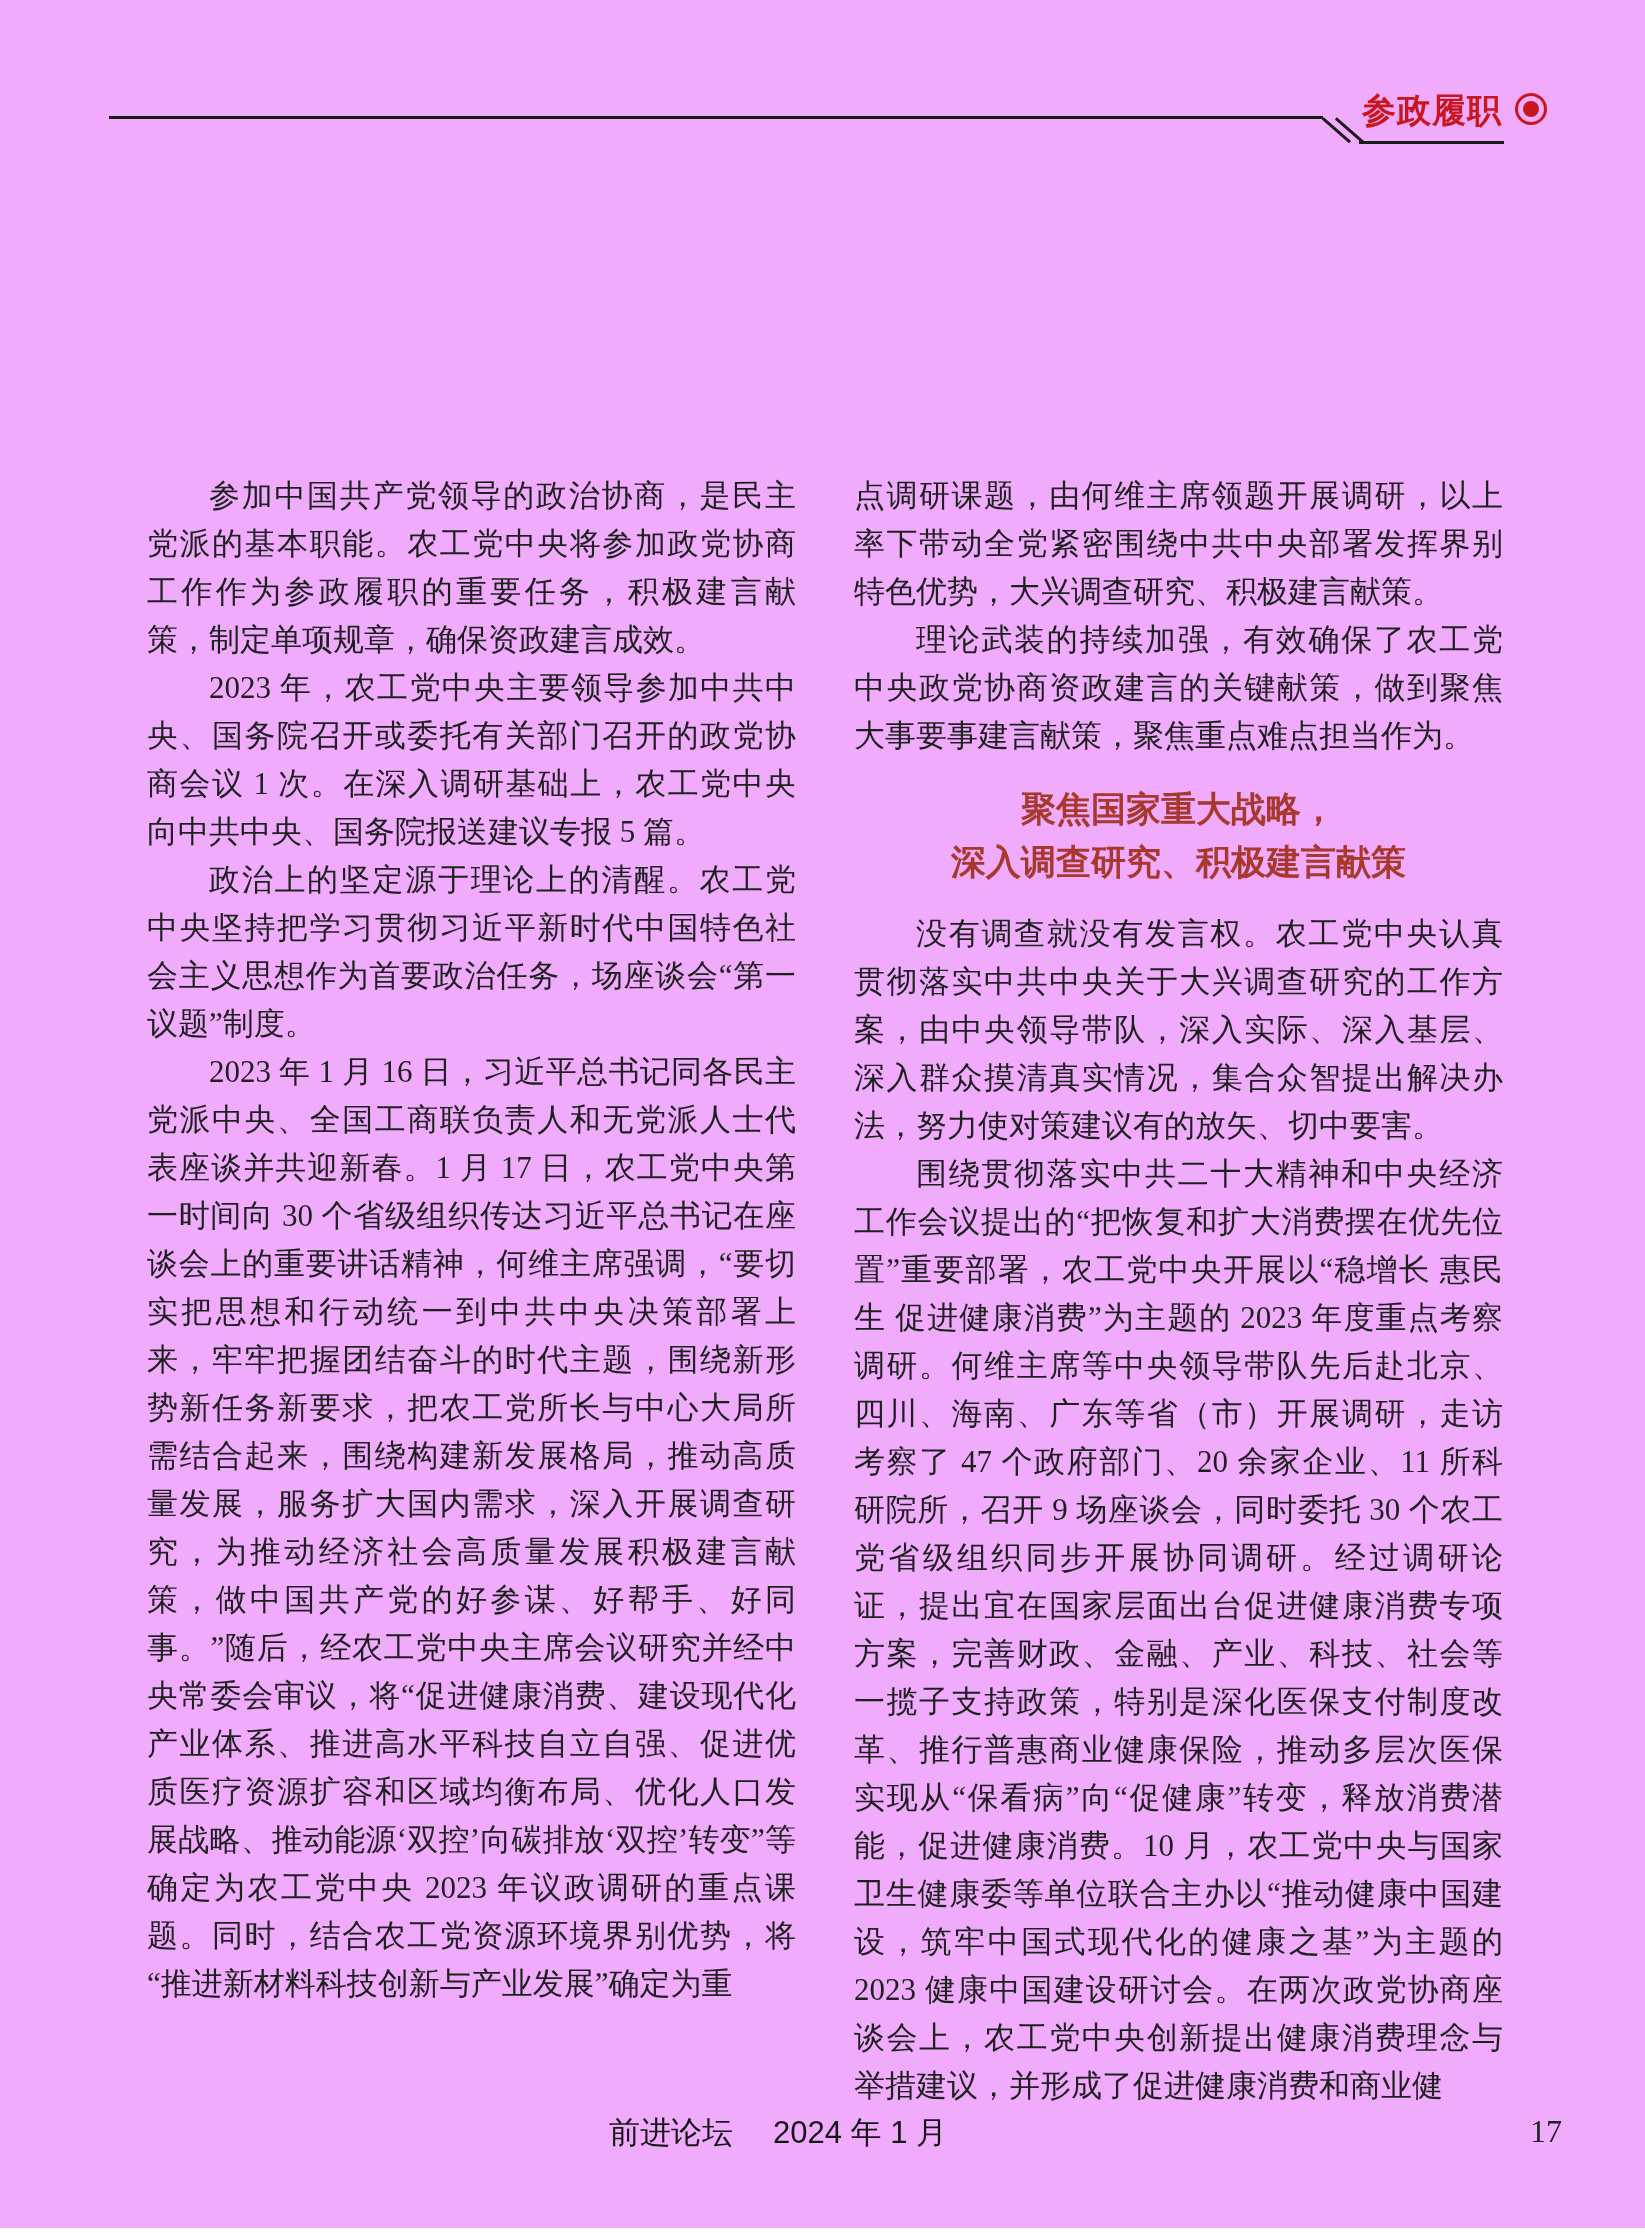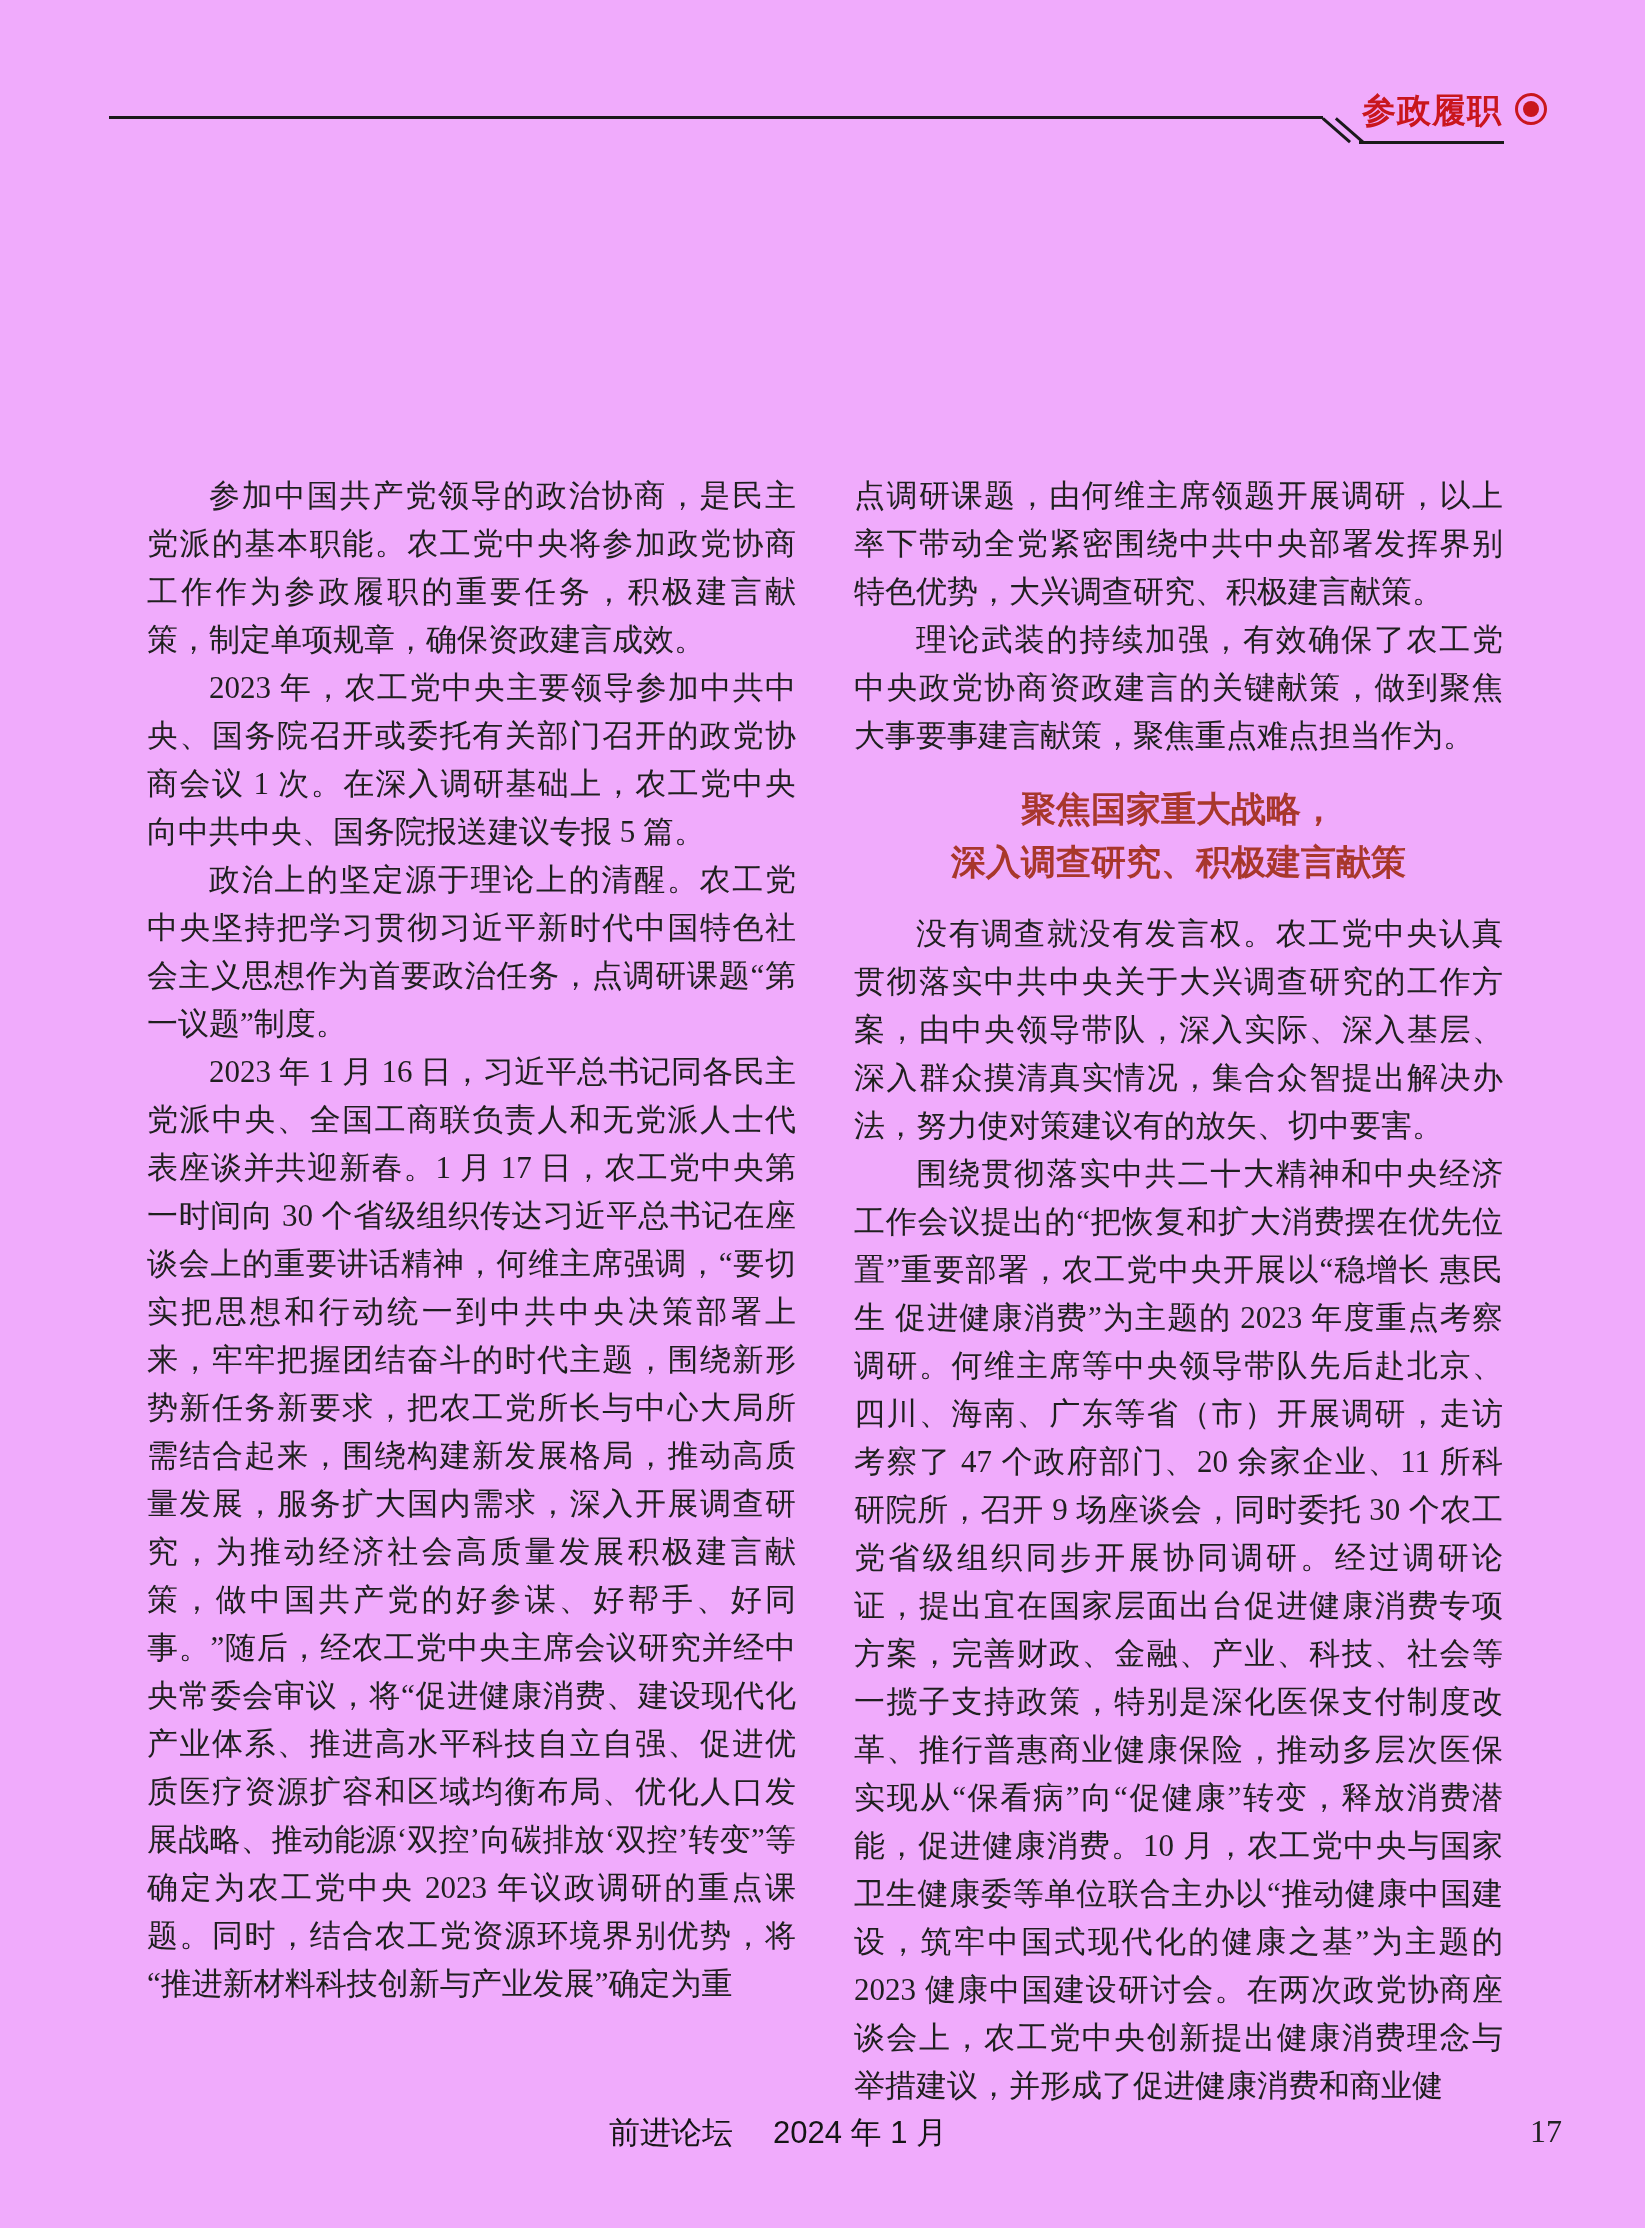--- a/index.html
+++ b/index.html
@@ -106,21 +106,21 @@
   <div class="rule-short"></div>
   <div class="section-label">参政履职</div>
   <div class="section-icon">
     <span class="dot"></span>
   </div>
 
 
   <section class="col col-left">
     <p class="body-p">参加中国共产党领导的政治协商，是民主党派的基本职能。农工党中央将参加政党协商工作作为参政履职的重要任务，积极建言献策，制定单项规章，确保资政建言成效。</p>
     <p class="body-p">2023 年，农工党中央主要领导参加中共中央、国务院召开或委托有关部门召开的政党协商会议 1 次。在深入调研基础上，农工党中央向中共中央、国务院报送建议专报 5 篇。</p>
-    <p class="body-p">政治上的坚定源于理论上的清醒。农工党中央坚持把学习贯彻习近平新时代中国特色社会主义思想作为首要政治任务，点调研课题“第一议题”制度。</p>
+    <p class="body-p">政治上的坚定源于理论上的清醒。农工党中央坚持把学习贯彻习近平新时代中国特色社会主义思想作为首要政治任务，场座谈会“第一议题”制度。</p>
     <p class="body-p">2023 年 1 月 16 日，习近平总书记同各民主党派中央、全国工商联负责人和无党派人士代表座谈并共迎新春。1 月 17 日，农工党中央第一时间向 30 个省级组织传达习近平总书记在座谈会上的重要讲话精神，何维主席强调，“要切实把思想和行动统一到中共中央决策部署上来，牢牢把握团结奋斗的时代主题，围绕新形势新任务新要求，把农工党所长与中心大局所需结合起来，围绕构建新发展格局，推动高质量发展，服务扩大国内需求，深入开展调查研究，为推动经济社会高质量发展积极建言献策，做中国共产党的好参谋、好帮手、好同事。”随后，经农工党中央主席会议研究并经中央常委会审议，将“促进健康消费、建设现代化产业体系、推进高水平科技自立自强、促进优质医疗资源扩容和区域均衡布局、优化人口发展战略、推动能源‘双控’向碳排放‘双控’转变”等确定为农工党中央 2023 年议政调研的重点课题。同时，结合农工党资源环境界别优势，将“推进新材料科技创新与产业发展”确定为重</p>
   </section>
 
   <section class="col col-right">
     <p class="body-p no-indent">点调研课题，由何维主席领题开展调研，以上率下带动全党紧密围绕中共中央部署发挥界别特色优势，大兴调查研究、积极建言献策。</p>
     <p class="body-p">理论武装的持续加强，有效确保了农工党中央政党协商资政建言的关键献策，做到聚焦大事要事建言献策，聚焦重点难点担当作为。</p>
     <h2 class="subhead">聚焦国家重大战略，
 深入调查研究、积极建言献策</h2>
     <p class="body-p">没有调查就没有发言权。农工党中央认真贯彻落实中共中央关于大兴调查研究的工作方案，由中央领导带队，深入实际、深入基层、深入群众摸清真实情况，集合众智提出解决办法，努力使对策建议有的放矢、切中要害。</p>
     <p class="body-p">围绕贯彻落实中共二十大精神和中央经济工作会议提出的“把恢复和扩大消费摆在优先位置”重要部署，农工党中央开展以“稳增长 惠民生 促进健康消费”为主题的 2023 年度重点考察调研。何维主席等中央领导带队先后赴北京、四川、海南、广东等省（市）开展调研，走访考察了 47 个政府部门、20 余家企业、11 所科研院所，召开 9 场座谈会，同时委托 30 个农工党省级组织同步开展协同调研。经过调研论证，提出宜在国家层面出台促进健康消费专项方案，完善财政、金融、产业、科技、社会等一揽子支持政策，特别是深化医保支付制度改革、推行普惠商业健康保险，推动多层次医保实现从“保看病”向“促健康”转变，释放消费潜能，促进健康消费。10 月，农工党中央与国家卫生健康委等单位联合主办以“推动健康中国建设，筑牢中国式现代化的健康之基”为主题的 2023 健康中国建设研讨会。在两次政党协商座谈会上，农工党中央创新提出健康消费理念与举措建议，并形成了促进健康消费和商业健</p>

